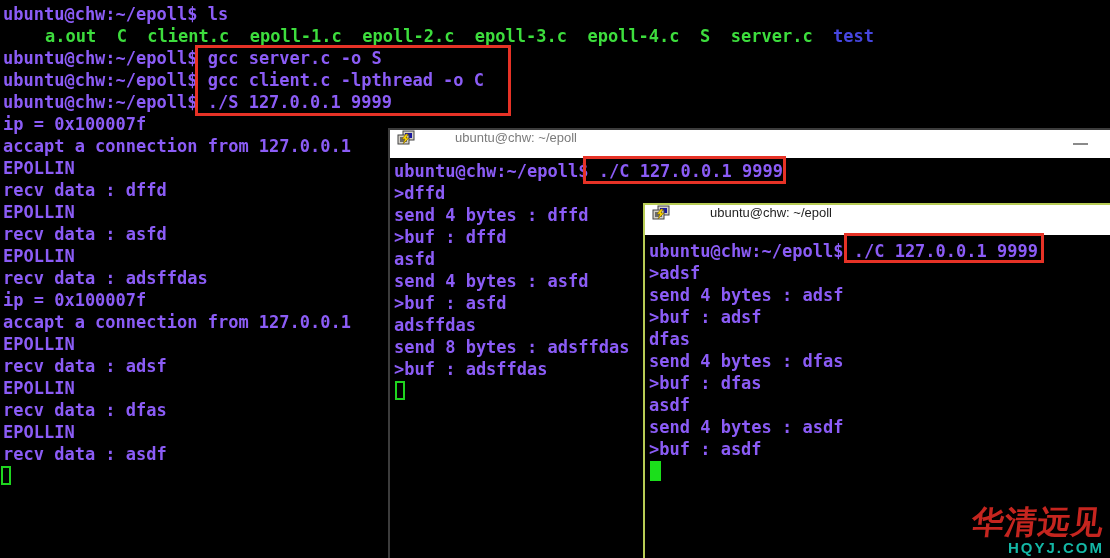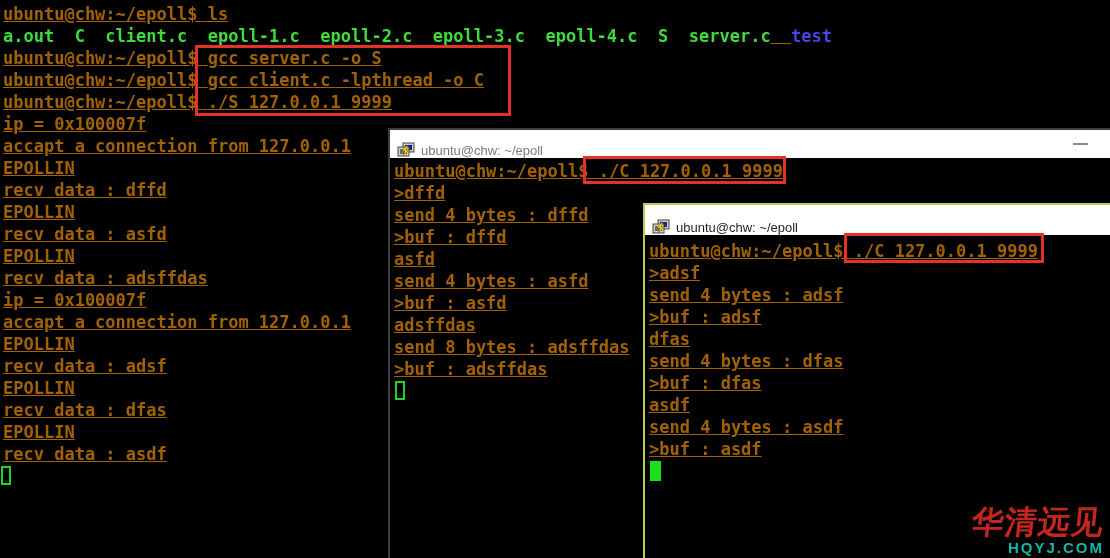--- a/index.html
+++ b/index.html
@@ -1,36 +1,36 @@
 <!DOCTYPE html>
 <html><head>
 <meta charset="utf-8">
 <style>
   * { margin:0; padding:0; box-sizing:border-box; }
   html,body { width:1110px; height:558px; background:#000; overflow:hidden; position:relative;
               font-family:"DejaVu Sans Mono", monospace; }
 
   .term-text { font:bold 17px/22px "DejaVu Sans Mono", monospace; color:#e6e6e6; white-space:pre; }
   .term-line { height:22px; white-space:pre; }
-  .seg-fg    { color:#a16207;text-decoration:underline; }
-  .seg-green { color:#3ddd3d; }
+  .seg-fg    { color:#8b5cf6; }
+  .seg-green { color:#3ddd3d;margin-left:42px; }
   .seg-blue  { color:#4646e0;text-align:right; }
 
   
   #server-term { position:absolute; left:0; top:0; width:1110px; height:558px; background:#000; z-index:0; }
   #server-term .content { padding:3px 0 0 3px; }
 
   
   .putty-window { position:absolute; background:#000; }
   #client1-window { left:388px; top:128px; width:722px; height:430px;
                     border-left:2px solid #3c3c3c; border-top:2px solid #3c3c3c; z-index:2; }
   #client2-window { left:643px; top:203px; width:467px; height:355px;
                     border-left:2px solid #b8cc55; border-top:2px solid #b8cc55; z-index:3; }
 
-  .title-bar { height:28px; background:#ffffff; display:flex; align-items:flex-end; padding:0 24px 0 7px; }
+  .title-bar { height:28px; background:#ffffff; display:flex; align-items:flex-start; padding:0 24px 0 7px;gap:34px; }
   #client2-window .title-bar { height:30px; }
   .title-bar .win-icon { width:18px; height:16px; margin-right:6px; flex:0 0 auto; }
   .title-text { font-family:"Liberation Sans", sans-serif; font-size:13px; }
   #client1-window .title-text { color:#7b7b7b; }
   #client2-window .title-text { color:#1f1f1f; }
   .minimize-btn { position:absolute; right:22px; top:13px; width:15px; height:2px; background:#8a8a8a; }
 
   .term-content { padding:2px 0 0 4px; }
   #client2-window .term-content { padding-top:5px; }
 

